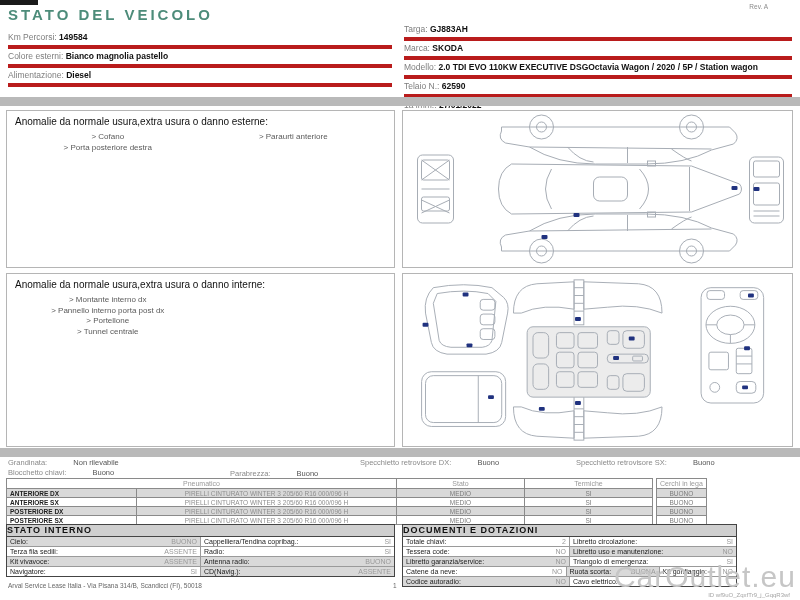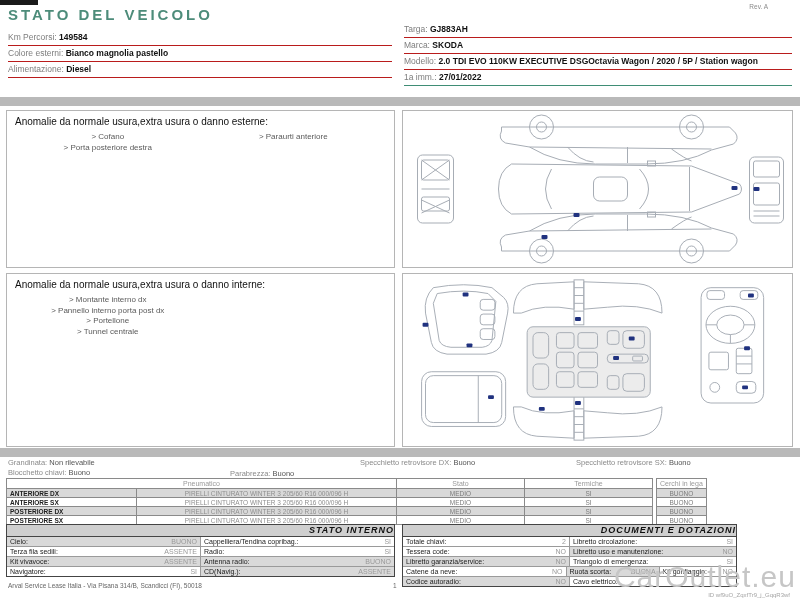--- a/index.html
+++ b/index.html
@@ -6,21 +6,21 @@
   .page{position:relative;width:800px;height:600px;background:#fff;overflow:hidden;
         font-family:"Liberation Sans",sans-serif;color:#333;}
   .corner-mark{position:absolute;left:0;top:0;width:38px;height:5px;background:#1a1a1a;}
   .rev{position:absolute;top:3px;right:32px;font-size:6.5px;color:#8a8a8a;}
 
   
   .hdr{position:absolute;top:6px;left:8px;right:8px;display:flex;}
   .hdr-left{width:384px;}
   .hdr-right{margin-left:12px;flex:1;padding-top:16px;}
   .title{font-size:15px;font-weight:bold;letter-spacing:3px;color:#4d8c7a;margin:0 0 7px 0;}
-  .info-row{font-size:8.5px;padding:2px 0 2px 0;border-bottom:1px solid #b91c1c;line-height:1.3;}
+  .info-row{font-size:8.5px;padding:2px 0 2px 0;border-bottom:4px solid #b91c1c;line-height:1.3;}
   .info-row .lbl{color:#7d7d7d;}
   .info-row .val{color:#111;font-weight:bold;}
   .info-row.teal-line{border-bottom:1px solid #3f8d75;}
 
   .graybar{position:absolute;left:0;right:0;height:9px;background:#b9b9b9;}
   .bar1{top:97px;} .bar2{top:448px;}
 
   
   .box{position:absolute;border:1px solid #b5b5b5;background:#fff;box-sizing:border-box;}
   .row1{top:110px;height:158px;} .row2{top:273px;height:174px;}
@@ -30,41 +30,41 @@
   .anom-cols{display:flex;}
   .anom-col{width:50%;text-align:center;}
   .anom-col div{font-size:8px;color:#5a5a5a;line-height:1.2;margin-bottom:1px;}
   .diag{width:100%;height:100%;display:block;}
   .car-line{stroke:#a7adb5;fill:none;stroke-width:1;}
   .car-fill{stroke:#a7adb5;fill:#ececec;stroke-width:1;}
   .mk{fill:#20327f;stroke:none;}
 
   
   .summary{position:absolute;top:458px;left:8px;right:8px;font-size:7.5px;}
-  .summary .lbl{color:#8a8a8a;} .summary .val{color:#555;}
+  .summary .lbl{color:#8a8a8a;} .summary .val{color:#555;margin-left:24px;}
   .s-item{position:absolute;white-space:nowrap;}
 
   
   .tyres{position:absolute;top:478px;left:6px;}
   .ttbl{border-collapse:collapse;table-layout:fixed;}
   .ttbl td{border:1px solid #8a8a8a;font-size:6.5px;padding:0 3px;height:9px;
            overflow:hidden;white-space:nowrap;box-sizing:border-box;}
   .ttbl .hd{color:#9a9a9a;text-align:center;font-size:7px;height:10px;}
   .ttbl .pos{font-weight:bold;color:#222;}
   .ttbl .ctr{text-align:center;color:#7d7d7d;}
   .ttbl .spec{color:#8f8f8f;text-align:center;}
   .shade{background:#d9d9d9;}
   .cerchi-tbl{position:absolute;left:650px;top:0;}
   .cerchi-tbl td{border:1.5px solid #8a8a8a;}
 
   
   .btable{position:absolute;top:524px;border:1px solid #444;box-sizing:border-box;background:#fff;}
   .bt-left{left:6px;width:389px;} .bt-right{left:402px;width:335px;}
-  .bt-title{height:11px;background:#cfcfcf;border-bottom:1px solid #444;text-align:right;
-            font-size:9px;font-weight:bold;color:#111;letter-spacing:1px;line-height:11px;font-style:italic;}
+  .bt-title{height:11px;background:#cfcfcf;border-bottom:1px solid #444;text-align:left;
+            font-size:9px;font-weight:bold;color:#111;letter-spacing:1px;line-height:11px;}
   .bt-row{display:flex;height:9px;border-bottom:1px solid #9a9a9a;font-size:7px;line-height:9px;}
   .bt-row:last-child{border-bottom:none;}
   .bt-cell{flex:1;display:flex;justify-content:space-between;padding:0 3px;
            border-right:1px solid #9a9a9a;overflow:hidden;white-space:nowrap;}
   .bt-cell:last-child{border-right:none;}
   .bt-cell .lbl{color:#222;} .bt-cell .val{color:#9a9a9a;}
   .bt-cell.half{flex:0.55;} .bt-cell.half2{flex:0.45;}
 
   
   .footer{position:absolute;top:582px;left:8px;font-size:6.5px;color:#666;}
@@ -101,20 +101,24 @@
         <span class="lbl">Targa:</span>
         <span class="val">GJ883AH</span>
       </div>
       <div class="info-row">
         <span class="lbl">Marca:</span>
         <span class="val">SKODA</span>
       </div>
       <div class="info-row">
         <span class="lbl">Modello:</span>
         <span class="val">2.0 TDI EVO 110KW EXECUTIVE DSGOctavia Wagon / 2020 / 5P / Station wagon</span>
+      </div>
+      <div class="info-row">
+        <span class="lbl">Telaio N.:</span>
+        <span class="val">62590</span>
       </div>
       <div class="info-row teal-line">
         <span class="lbl">1a imm.:</span>
         <span class="val">27/01/2022</span>
       </div>
     </div>
   </div>
 
   <div class="graybar bar1"></div>
 

